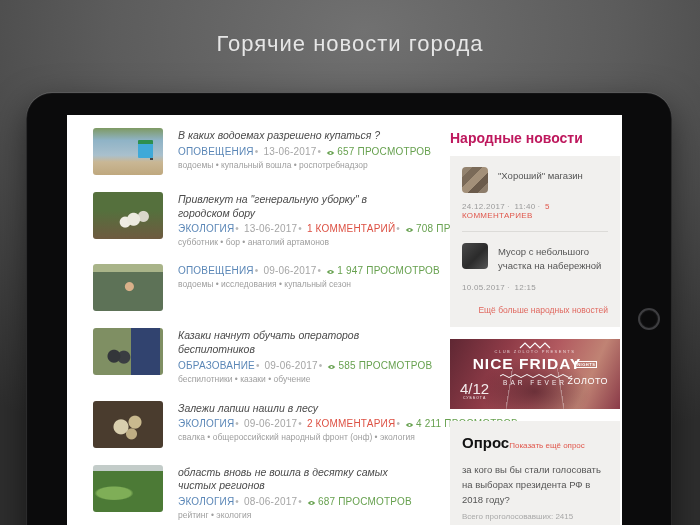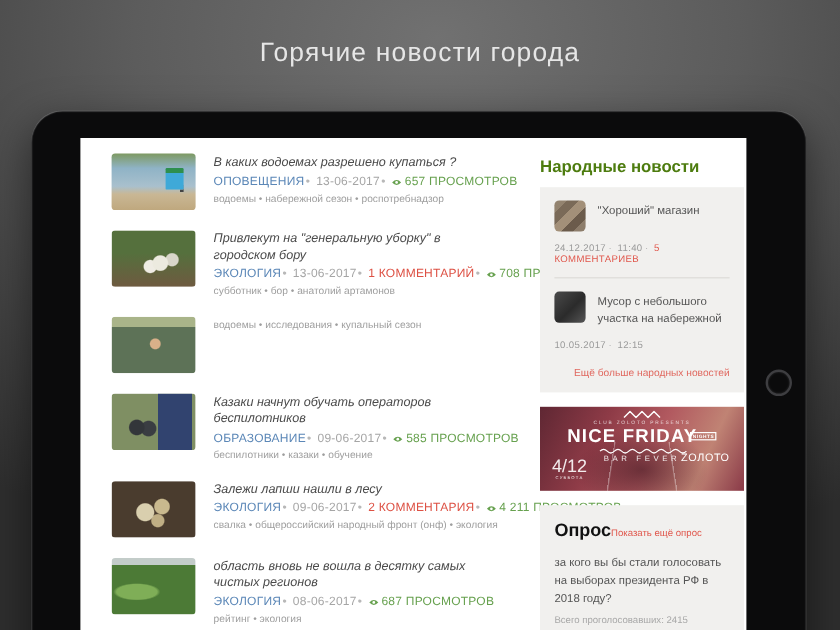--- a/index.html
+++ b/index.html
@@ -75,21 +75,21 @@
         radial-gradient(circle at 55% 70%, #bfae84 0 5px, rgba(0,0,0,0) 6px),
         linear-gradient(160deg,#4a3c2e 0 100%); }
   .t6 { background:
         radial-gradient(40% 22% at 30% 60%, #7fae57 0 60%, rgba(0,0,0,0) 70%),
         linear-gradient(180deg,#c3ccc9 0 12%, #4c7a36 12% 100%); }
   .p1 { background: linear-gradient(135deg,#93836f 0 20%,#7a6a58 20% 40%,#a39079 40% 60%,#6b5b4b 60% 80%,#8d7d6b 80%); }
   .p2 { background: linear-gradient(135deg,#4a4a4a,#2b2b2b 55%,#565656); }
 
   
   .col-right { width:170px; margin-left:15px; }
-  .pn-heading { font-size:14px; font-weight:bold; color:#4d7c0f; margin:2px 0 10px; }
+  .pn-heading { font-size:14px; font-weight:bold; color:#be185d; margin:2px 0 10px; }
   .pn-card { background:#f1f0ee; padding:11px 12px 12px; }
   .pn-row { display:flex; gap:10px; align-items:flex-start; }
   .pn-thumb { width:26px; height:26px; border-radius:4px; flex:none; }
   .pn-title { font-size:9.5px; color:#555; line-height:1.5; padding-top:2px; }
   .pn-meta { font-size:8px; color:#9a9a9a; margin-top:9px; letter-spacing:0.3px; }
   .pn-meta > span:not(:first-child)::before { content:"· "; margin:0 2px; color:#b5b5b5; }
   .pn-comments { color:#e0574c; }
   .pn-sep { border-top:1px solid #dcdbd8; margin:11px 0; }
   .pn-more { display:block; text-align:right; font-size:8.5px; color:#e0685f; margin-top:13px; text-decoration:none; }
 
@@ -136,41 +136,47 @@
         <div class="news-item">
           <div class="thumb t1"></div>
           <div class="n-body">
             <div class="n-title">В каких водоемах разрешено купаться ?</div>
             <div class="n-meta">
               <span class="cat">ОПОВЕЩЕНИЯ</span><span>13-06-2017</span><span class="views"><svg width="9" height="6" viewBox="0 0 12 8">
                     <path d="M1 4 Q6 -1.5 11 4 Q6 9.5 1 4 Z" fill="#67a14f"></path>
                     <circle cx="6" cy="4" r="1.5" fill="#fff"></circle>
                   </svg><span>657 просмотров</span></span>
             </div>
-            <div class="n-tags">водоемы • набережной сезон • роспотребнадзор</div>
+            <div class="n-tags">водоемы • купальный вошла • роспотребнадзор</div>
           </div>
         </div>
 
         <div class="news-item">
           <div class="thumb t2"></div>
           <div class="n-body">
             <div class="n-title wrap-2">Привлекут на "генеральную уборку" в городском бору</div>
             <div class="n-meta">
               <span class="cat">ЭКОЛОГИЯ</span><span>13-06-2017</span><span class="comments">1 КОММЕНТАРИЙ</span><span class="views"><svg width="9" height="6" viewBox="0 0 12 8">
                     <path d="M1 4 Q6 -1.5 11 4 Q6 9.5 1 4 Z" fill="#67a14f"></path>
                     <circle cx="6" cy="4" r="1.5" fill="#fff"></circle>
                   </svg><span>708 просмотров</span></span>
             </div>
             <div class="n-tags">субботник • бор • анатолий артамонов</div>
           </div>
         </div>
 
         <div class="news-item">
           <div class="thumb t3"></div>
           <div class="n-body">
+            <div class="n-meta">
+              <span class="cat">ОПОВЕЩЕНИЯ</span><span>09-06-2017</span><span class="views"><svg width="9" height="6" viewBox="0 0 12 8">
+                    <path d="M1 4 Q6 -1.5 11 4 Q6 9.5 1 4 Z" fill="#67a14f"></path>
+                    <circle cx="6" cy="4" r="1.5" fill="#fff"></circle>
+                  </svg><span>1 947 просмотров</span></span>
+            </div>
             <div class="n-tags">водоемы • исследования • купальный сезон</div>
           </div>
         </div>
 
         <div class="news-item">
           <div class="thumb t4"></div>
           <div class="n-body">
             <div class="n-title">Казаки начнут обучать операторов беспилотников</div>
             <div class="n-meta">
               <span class="cat">ОБРАЗОВАНИЕ</span><span>09-06-2017</span><span class="views"><svg width="9" height="6" viewBox="0 0 12 8">

